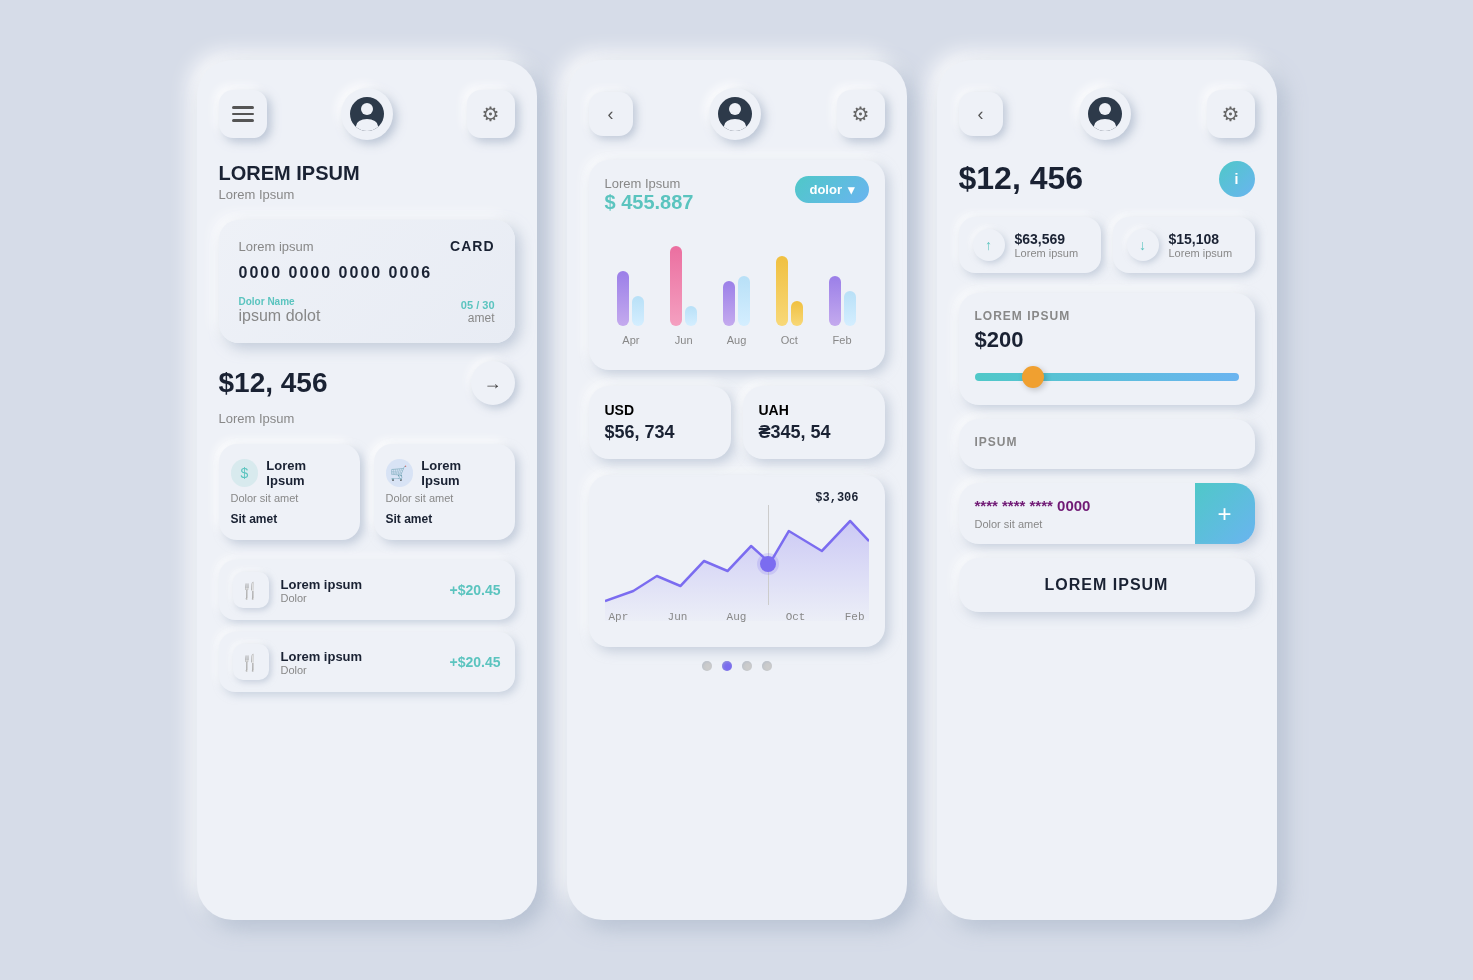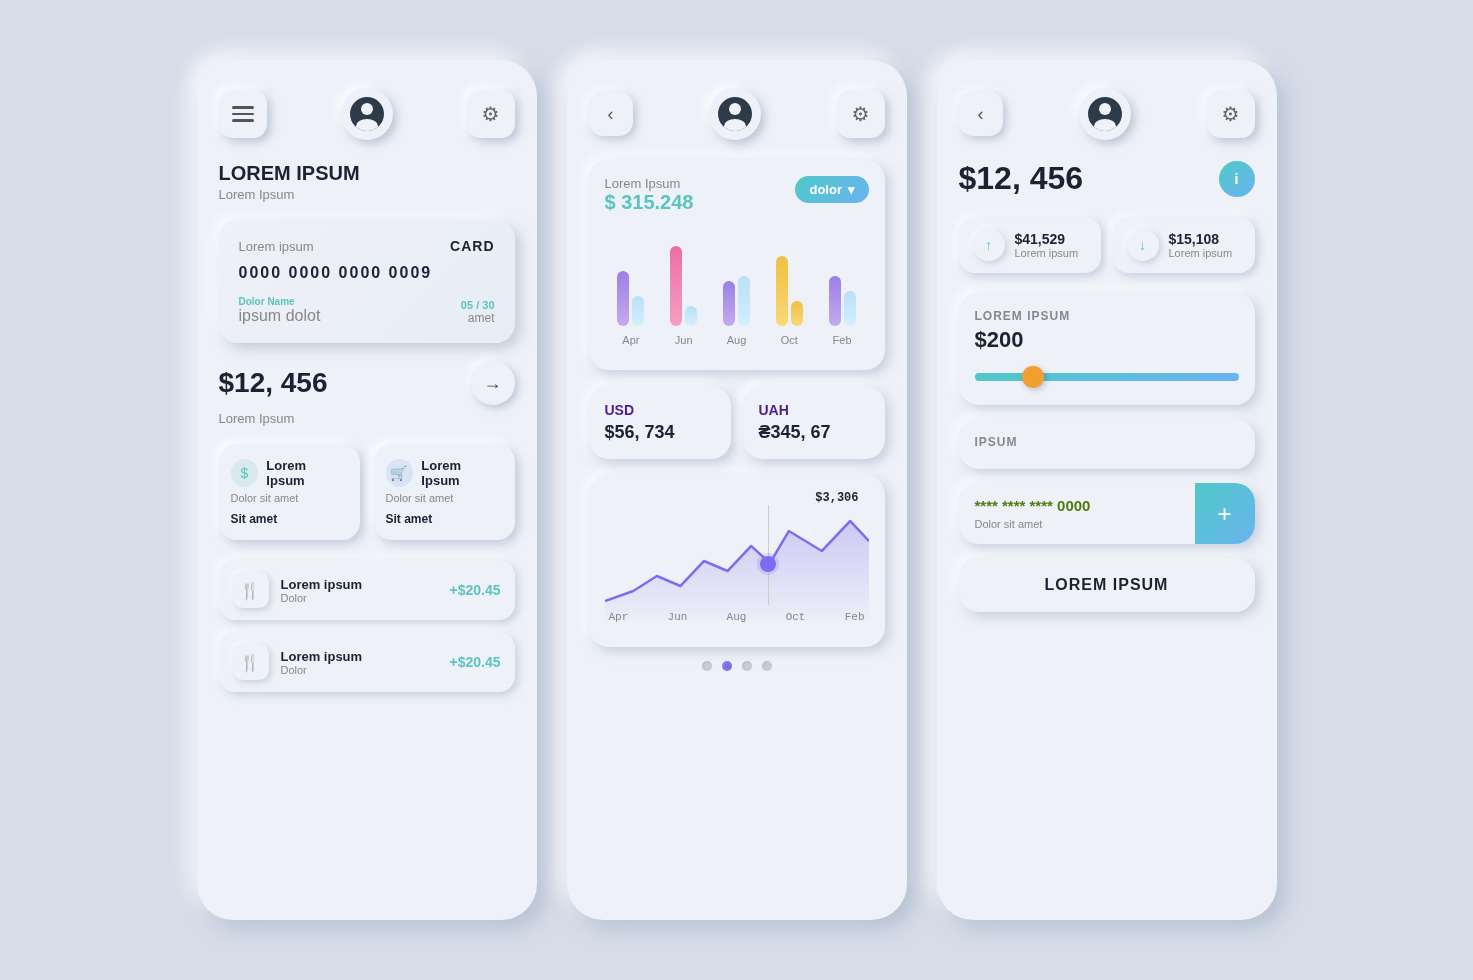--- a/index.html
+++ b/index.html
@@ -239,21 +239,21 @@
       gap: 12px;
       margin-bottom: 16px;
     }
     .s2-currency-card {
       flex: 1;
       background: #eef1f7;
       border-radius: 20px;
       box-shadow: 4px 4px 12px rgba(166,180,200,0.6), -4px -4px 12px rgba(255,255,255,0.9);
       padding: 16px;
     }
-    .s2-currency-name { font-size: 14px; font-weight: 700; color: #4c1d95; margin-bottom: 4px; }
+    .s2-currency-name { font-size: 14px; font-weight: 700; color: #000000; margin-bottom: 4px; }
     .s2-currency-amount { font-size: 18px; font-weight: 700; color: #1a2233; }
 
     
     .s2-line-card {
       background: #eef1f7;
       border-radius: 20px;
       box-shadow: 4px 4px 12px rgba(166,180,200,0.6), -4px -4px 12px rgba(255,255,255,0.9);
       padding: 16px;
       margin-bottom: 14px;
       font-family: Liberation Mono, monospace;
@@ -359,21 +359,21 @@
       background: #eef1f7;
       border-radius: 20px;
       box-shadow: 4px 4px 12px rgba(166,180,200,0.6), -4px -4px 12px rgba(255,255,255,0.9);
       overflow: hidden;
       margin-bottom: 14px;
     }
     .s3-card-input-text {
       flex: 1;
       padding: 14px 16px;
     }
-    .s3-card-number-masked { font-size: 15px; font-weight: 600; color: #4d7c0f; margin-bottom: 4px; }
+    .s3-card-number-masked { font-size: 15px; font-weight: 600; color: #701a75; margin-bottom: 4px; }
     .s3-card-input-sub { font-size: 11px; color: #888; }
     .s3-card-add-btn {
       width: 60px;
       background: linear-gradient(135deg, #4fc8c8, #6ab4f0);
       display: flex; align-items: center; justify-content: center;
       font-size: 24px; color: white; font-weight: 300;
       cursor: pointer;
     }
     .s3-submit-btn {
       width: 100%;
@@ -419,21 +419,21 @@
     <div class="s1-greeting">
       <div class="s1-greeting-title">LOREM IPSUM</div>
       <div class="s1-greeting-sub">Lorem Ipsum</div>
     </div>
 
     <div class="s1-bank-card">
       <div class="s1-card-top">
         <span class="s1-card-label">Lorem ipsum</span>
         <span class="s1-card-type">CARD</span>
       </div>
-      <div class="s1-card-number">0000 0000 0000 0009</div>
+      <div class="s1-card-number">0000 0000 0000 0006</div>
       <div class="s1-card-bottom">
         <div>
           <div class="s1-card-name-label">Dolor Name</div>
           <div class="s1-card-name">ipsum dolot</div>
         </div>
         <div>
           <div class="s1-card-exp-label">05 / 30</div>
           <div class="s1-card-exp">amet</div>
         </div>
       </div>
@@ -493,21 +493,21 @@
       </div>
       <button class="neu-btn" style="width:48px;height:48px;border-radius:14px;">
         <span class="gear-icon">⚙</span>
       </button>
     </div>
 
     <div class="s2-chart-card">
       <div class="s2-chart-header">
         <div>
           <div class="s2-chart-label">Lorem Ipsum</div>
-          <div class="s2-chart-amount">$ 315.248</div>
+          <div class="s2-chart-amount">$ 455.887</div>
         </div>
         <div class="s2-dropdown">
           <span>dolor</span>
           <span>▾</span>
         </div>
       </div>
 
       <div class="bar-chart">
 
         <div class="bar-group">
@@ -552,21 +552,21 @@
       </div>
     </div>
 
     <div class="s2-currency-row">
       <div class="s2-currency-card">
         <div class="s2-currency-name">USD</div>
         <div class="s2-currency-amount">$56, 734</div>
       </div>
       <div class="s2-currency-card">
         <div class="s2-currency-name">UAH</div>
-        <div class="s2-currency-amount">₴345, 67</div>
+        <div class="s2-currency-amount">₴345, 54</div>
       </div>
     </div>
 
     <div class="s2-line-card">
       <div class="s2-line-chart-wrap">
 
         <div style="position:absolute;top:0;right:10px;font-size:12px;font-weight:700;color:#1a2233;">$3,306</div>
 
         <div style="position:absolute;top:14px;left:62%;width:1px;height:100px;background:#ccc;"></div>
 
@@ -619,21 +619,21 @@
       <div class="s3-info-btn">
         <span>i</span>
       </div>
     </div>
 
     
     <div class="s3-stats-row">
       <div class="s3-stat-card">
         <div class="s3-stat-arrow" style="color:#5bc4bf;">↑</div>
         <div>
-          <div class="s3-stat-amount">$41,529</div>
+          <div class="s3-stat-amount">$63,569</div>
           <div class="s3-stat-label">Lorem ipsum</div>
         </div>
       </div>
       <div class="s3-stat-card">
         <div class="s3-stat-arrow" style="color:#5bc4bf;">↓</div>
         <div>
           <div class="s3-stat-amount">$15,108</div>
           <div class="s3-stat-label">Lorem ipsum</div>
         </div>
       </div>

